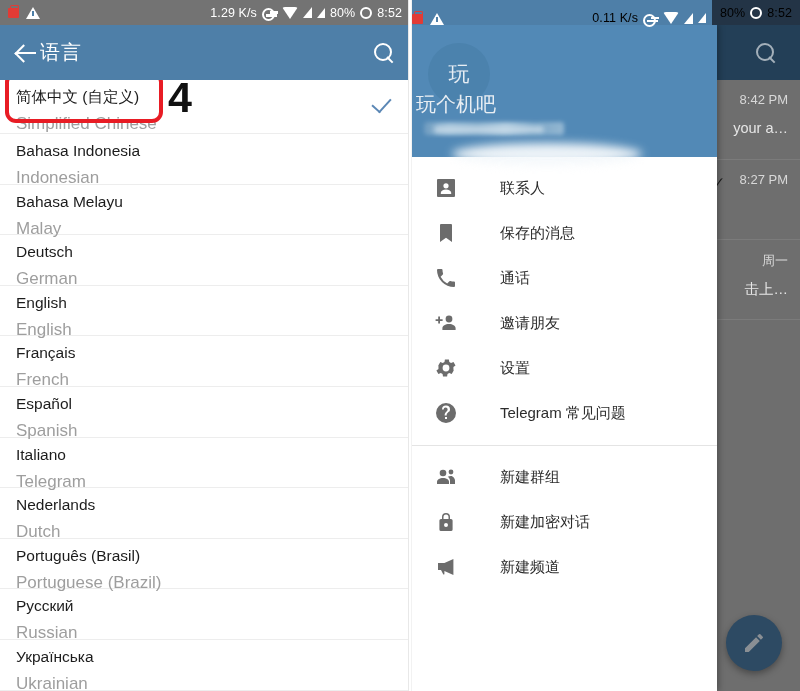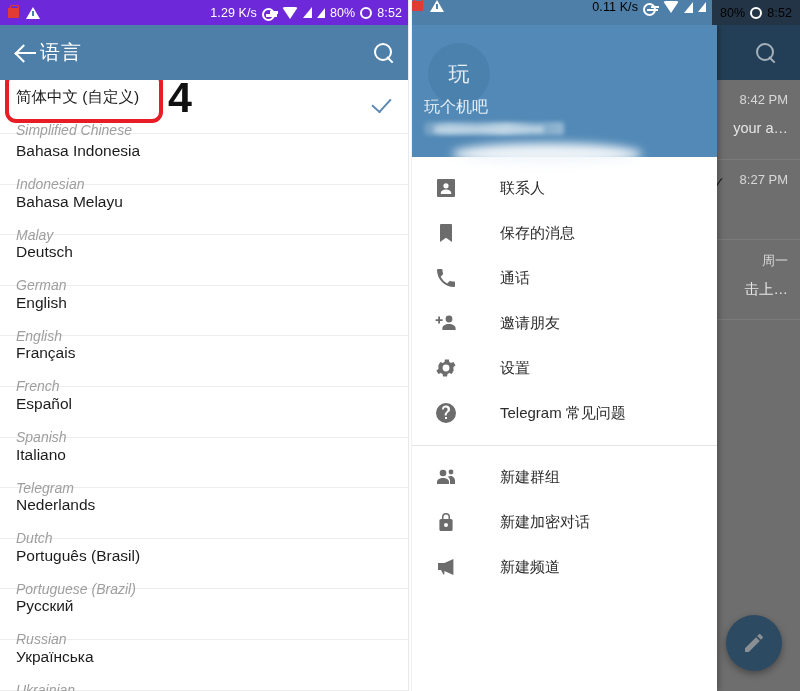--- a/index.html
+++ b/index.html
@@ -64,21 +64,21 @@
                        background:#fff; transform: rotate(45deg); transform-origin: left center; }
 
   .lang-list { background: #fff; }
   .lang-row {
     position: relative; height: 50.6px; padding: 7px 14px 0 16px;
     display: flex; align-items: flex-start; cursor: pointer;
     border-bottom: 1px solid #ededed;
   }
   .lang-row .txts { display: flex; flex-direction: column; }
   .lang-name { font-size: 15.5px; color: #1c1c1c; line-height: 19px; font-weight: 400; }
-  .lang-sub  { font-size: 14px; color: #9e9e9e; line-height: 17px; margin-top: 16px; font-style: italic; }
+  .lang-sub  { font-size: 17px; color: #9e9e9e; line-height: 17px; margin-top: 9px; }
   .lang-check {
     margin-left: auto; width: 22px; height: 22px; position: relative; align-self: flex-start; margin-top: 4px;
   }
   .lang-check.on::after {
     content:""; position:absolute; left:4px; top:3px; width:9px; height:16px;
     border-right: 2.4px solid #5b87b5; border-bottom: 2.4px solid #5b87b5; transform: rotate(42deg);
   }
   .row-first { height: 54px; }
 
   
@@ -87,21 +87,21 @@
     border: 4px solid #e81c24; border-radius: 11px; pointer-events: none; z-index: 25;
   }
   .annot-num {
     position: absolute; left: 168px; top: 76px; z-index: 25;
     font-size: 43px; font-weight: bold; color: #111; line-height: 1;
     font-family: "Liberation Sans", sans-serif;
   }
 
   
   .r-status-wrap { display: flex; width: 388px; height: 25px; position: relative; z-index: 40; }
-  .r-status-main { width: 300px; height: 25px; background: #4e7fa8; display: flex; align-items: flex-start; }
+  .r-status-main { width: 300px; height: 25px; background: #4e7fa8; display: flex; align-items: flex-end; }
   .r-status-dim  { width: 88px; height: 25px; background: #233446; display: flex; align-items: center; justify-content: flex-end; padding-right: 8px; }
   .r-status-mid  { margin-left: auto; display: flex; align-items: center; gap: 5px; padding-right: 6px; }
 
   
   .behind {
     position: absolute; left: 0; top: 25px; width: 388px; height: 666px;
     background: #6e6e6e; z-index: 1;
   }
   .behind-toolbar {
     height: 55px; background: #233f57; position: relative;
@@ -129,21 +129,21 @@
     overflow: hidden;
   }
   .dr-header {
     height: 132px; background: #5289b6; position: relative; padding: 18px 16px 0 16px;
   }
   .dr-avatar {
     width: 62px; height: 62px; border-radius: 50%; background: #4b82ad;
     display: flex; align-items: center; justify-content: center;
     color: #e8eef4; font-size: 21px;
   }
-  .dr-name { position: absolute; left: 12px; bottom: 39px; color: #e9eef3; font-size: 16px; }
+  .dr-name { position: absolute; left: 4px; bottom: 39px; color: #e9eef3; font-size: 20px; }
   .dr-phone-blur {
     position: absolute; left: 12px; bottom: 22px; width: 140px; height: 13px;
     background: linear-gradient(100deg,#6f9cc0 0%, #9fc0d8 18%, #8ab0cd 38%, #b2cde0 58%, #7ea8c8 78%, #9cbdd6 100%);
     filter: blur(2.2px); border-radius: 3px; opacity: .92;
   }
   .dr-phone-blur2 {
     position: absolute; left: 22px; bottom: 24px; width: 110px; height: 7px;
     background: #cfe0ec; filter: blur(2.8px); border-radius: 4px; opacity: .75;
   }
   .dr-smudge {
@@ -169,21 +169,21 @@
   }
   .fab svg { width: 24px; height: 24px; fill: #8a8f94; }
 </style>
 </head>
 <body>
 
 <div class="screen">
 
   <div class="panel panel-left">
 
-    <div class="statusbar" style="background:#6d28d9;">
+    <div class="statusbar" style="background:#737373;">
       <div class="sb-left">
         <span class="ic-work"></span>
         <span class="ic-warn"></span>
       </div>
       <div class="sb-right">
         <span class="sb-text">1.29 K/s</span>
         <span class="ic-key"></span>
         <span class="ic-wifi"></span>
         <span class="ic-sig"></span>
         <span class="ic-sig s2"></span>

